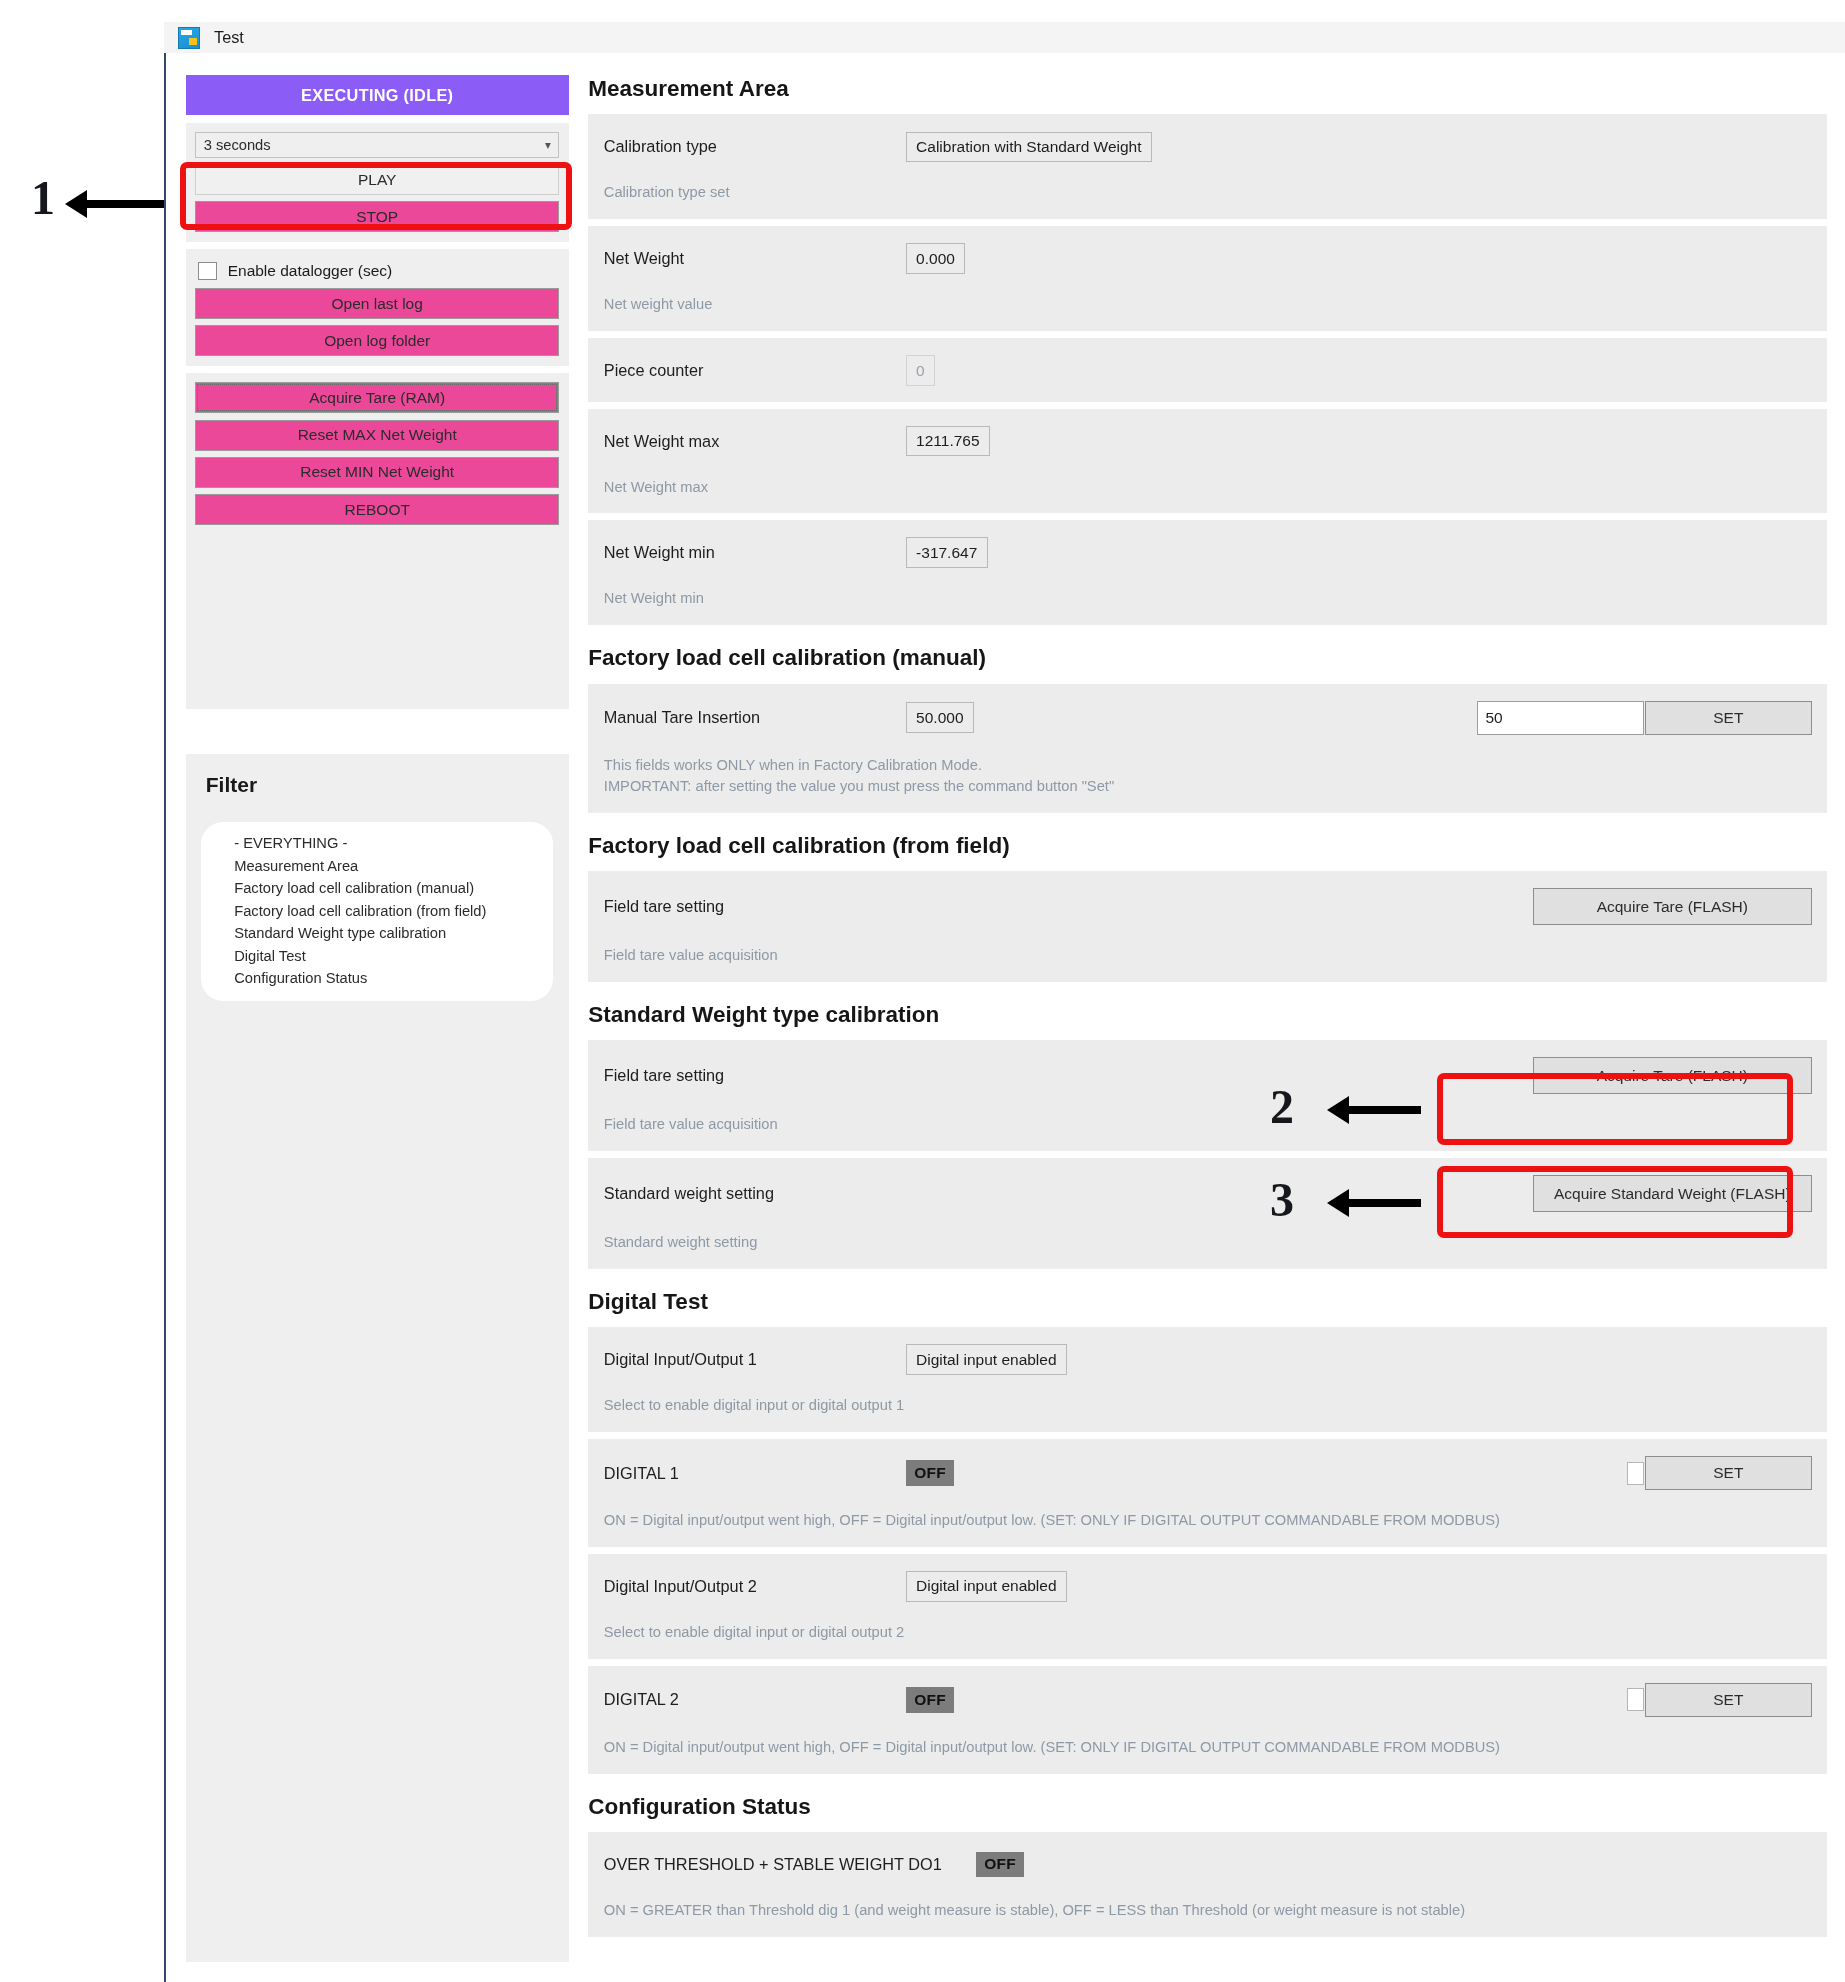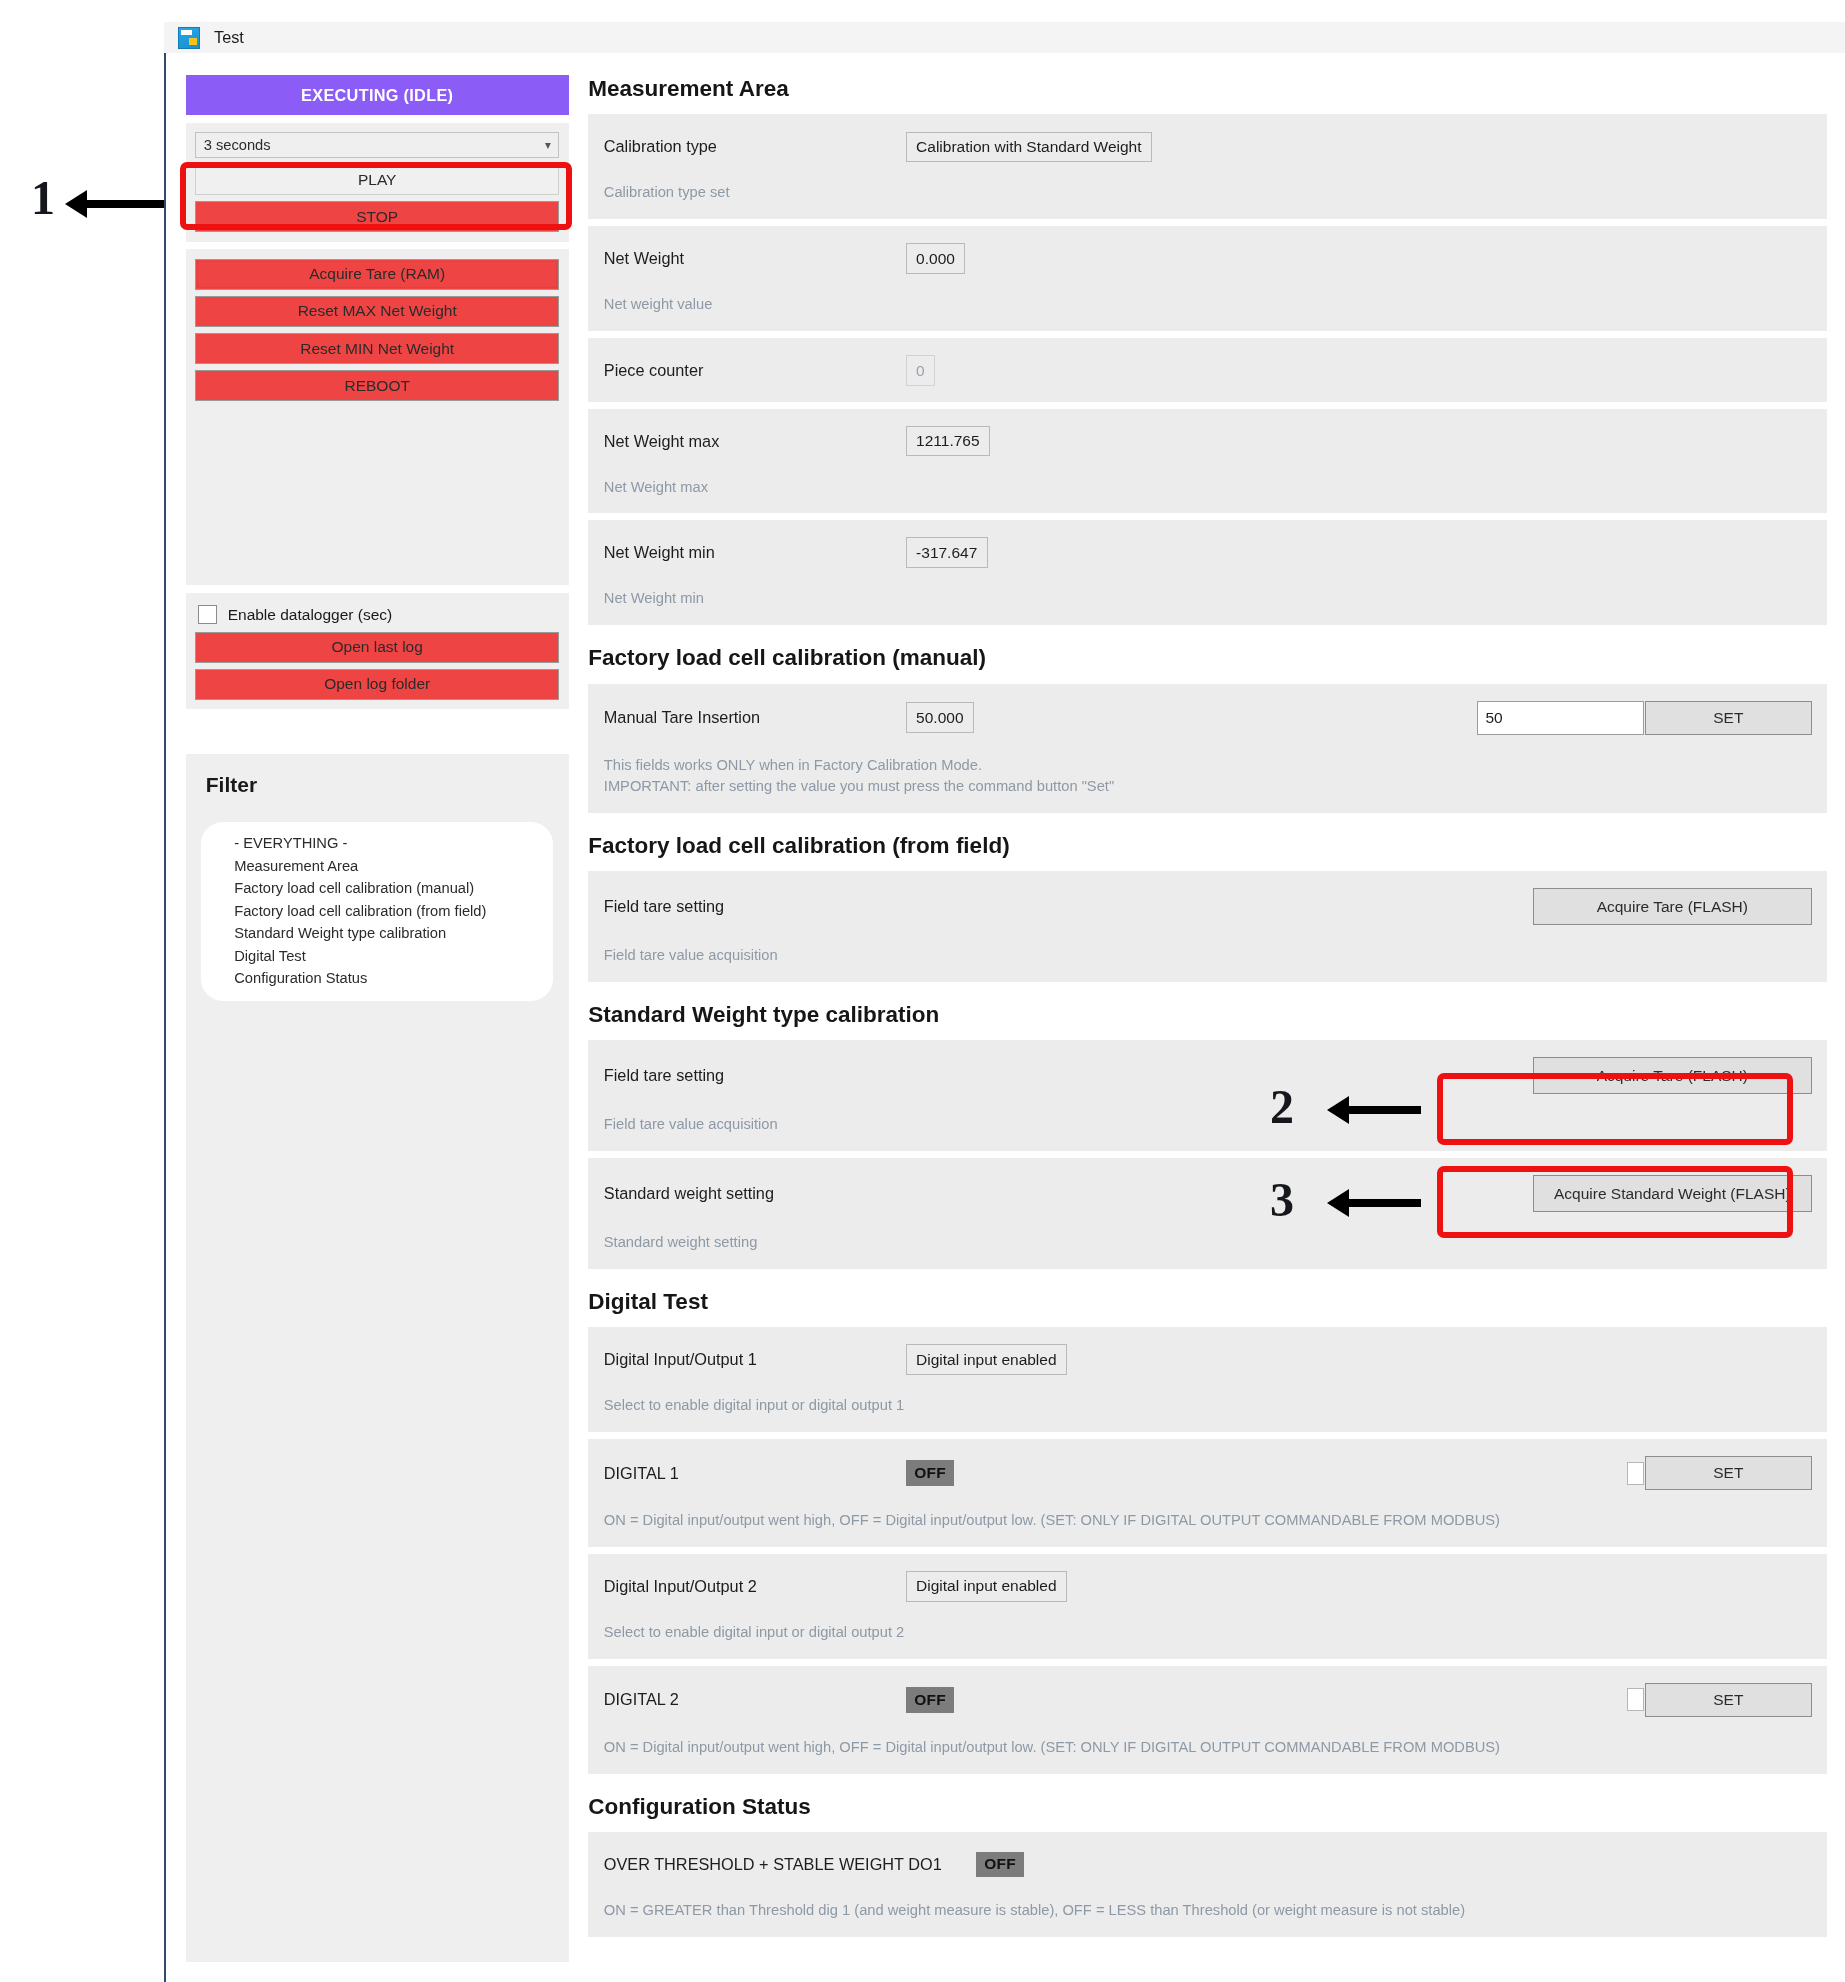--- a/index.html
+++ b/index.html
@@ -107,21 +107,21 @@
   }
   .wf-select .chev {
     position: absolute; right: 7.7px; top: 50%;
     transform: translateY(-50%);
     font-size: 11.6px; color: #555;
   }
 
   .wf-btn {
     width: 100%;
     height: 31px;
-    background: #ef4444;
+    background: #ec4899;
     border: 0.8px solid #9a9a9a;
     box-sizing: border-box;
     display: flex; align-items: center; justify-content: center;
     font-size: 15.5px;
     color: #2b2b2b;
     margin-top: 6.2px;
     cursor: default;
   }
   .wf-btn.light { background: #f0f0f0; border-color: #cfcfcf; }
   .wf-btn.dotted-focus {
@@ -326,35 +326,35 @@
 
       <div class="group-box">
         <div class="wf-select">
           <span>3 seconds</span>
           <span class="chev">▾</span>
         </div>
         <div class="wf-btn light">PLAY</div>
         <div class="wf-btn">STOP</div>
       </div>
 
+      <div class="group-box">
+        <div class="check-row">
+          <span class="check-box"></span>
+          <span>Enable datalogger (sec)</span>
+        </div>
+        <div class="wf-btn">Open last log</div>
+        <div class="wf-btn">Open log folder</div>
+      </div>
+
       <div class="group-box" style="padding-bottom:17px;">
         <div class="wf-btn dotted-focus" style="margin-top:0;">Acquire Tare (RAM)</div>
         <div class="wf-btn">Reset MAX Net Weight</div>
         <div class="wf-btn">Reset MIN Net Weight</div>
         <div class="wf-btn">REBOOT</div>
         <div style="height:167px;"></div>
-      </div>
-
-      <div class="group-box">
-        <div class="check-row">
-          <span class="check-box"></span>
-          <span>Enable datalogger (sec)</span>
-        </div>
-        <div class="wf-btn">Open last log</div>
-        <div class="wf-btn">Open log folder</div>
       </div>
     </div>
 
     <div id="filter-panel">
       <div id="filter-title">Filter</div>
       <div id="filter-list">
         <div class="filter-item">- EVERYTHING -</div>
         <div class="filter-item">Measurement Area</div>
         <div class="filter-item">Factory load cell calibration (manual)</div>
         <div class="filter-item">Factory load cell calibration (from field)</div>

